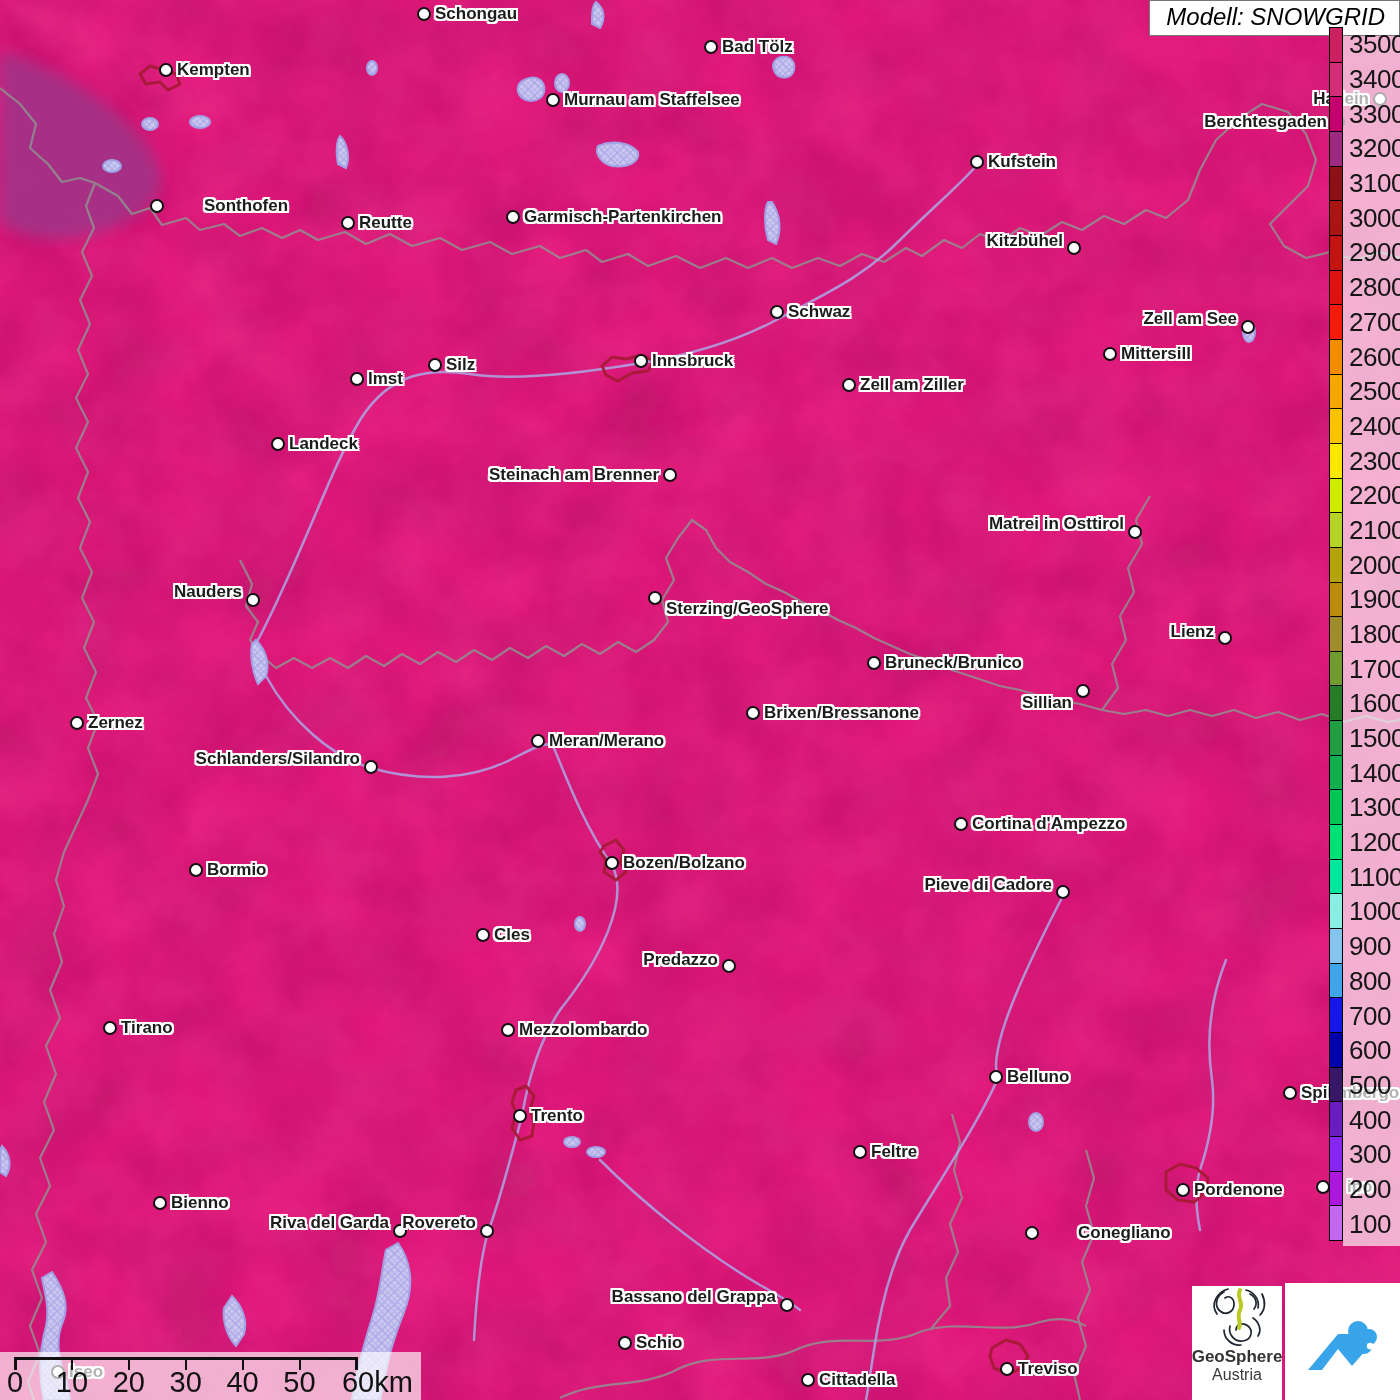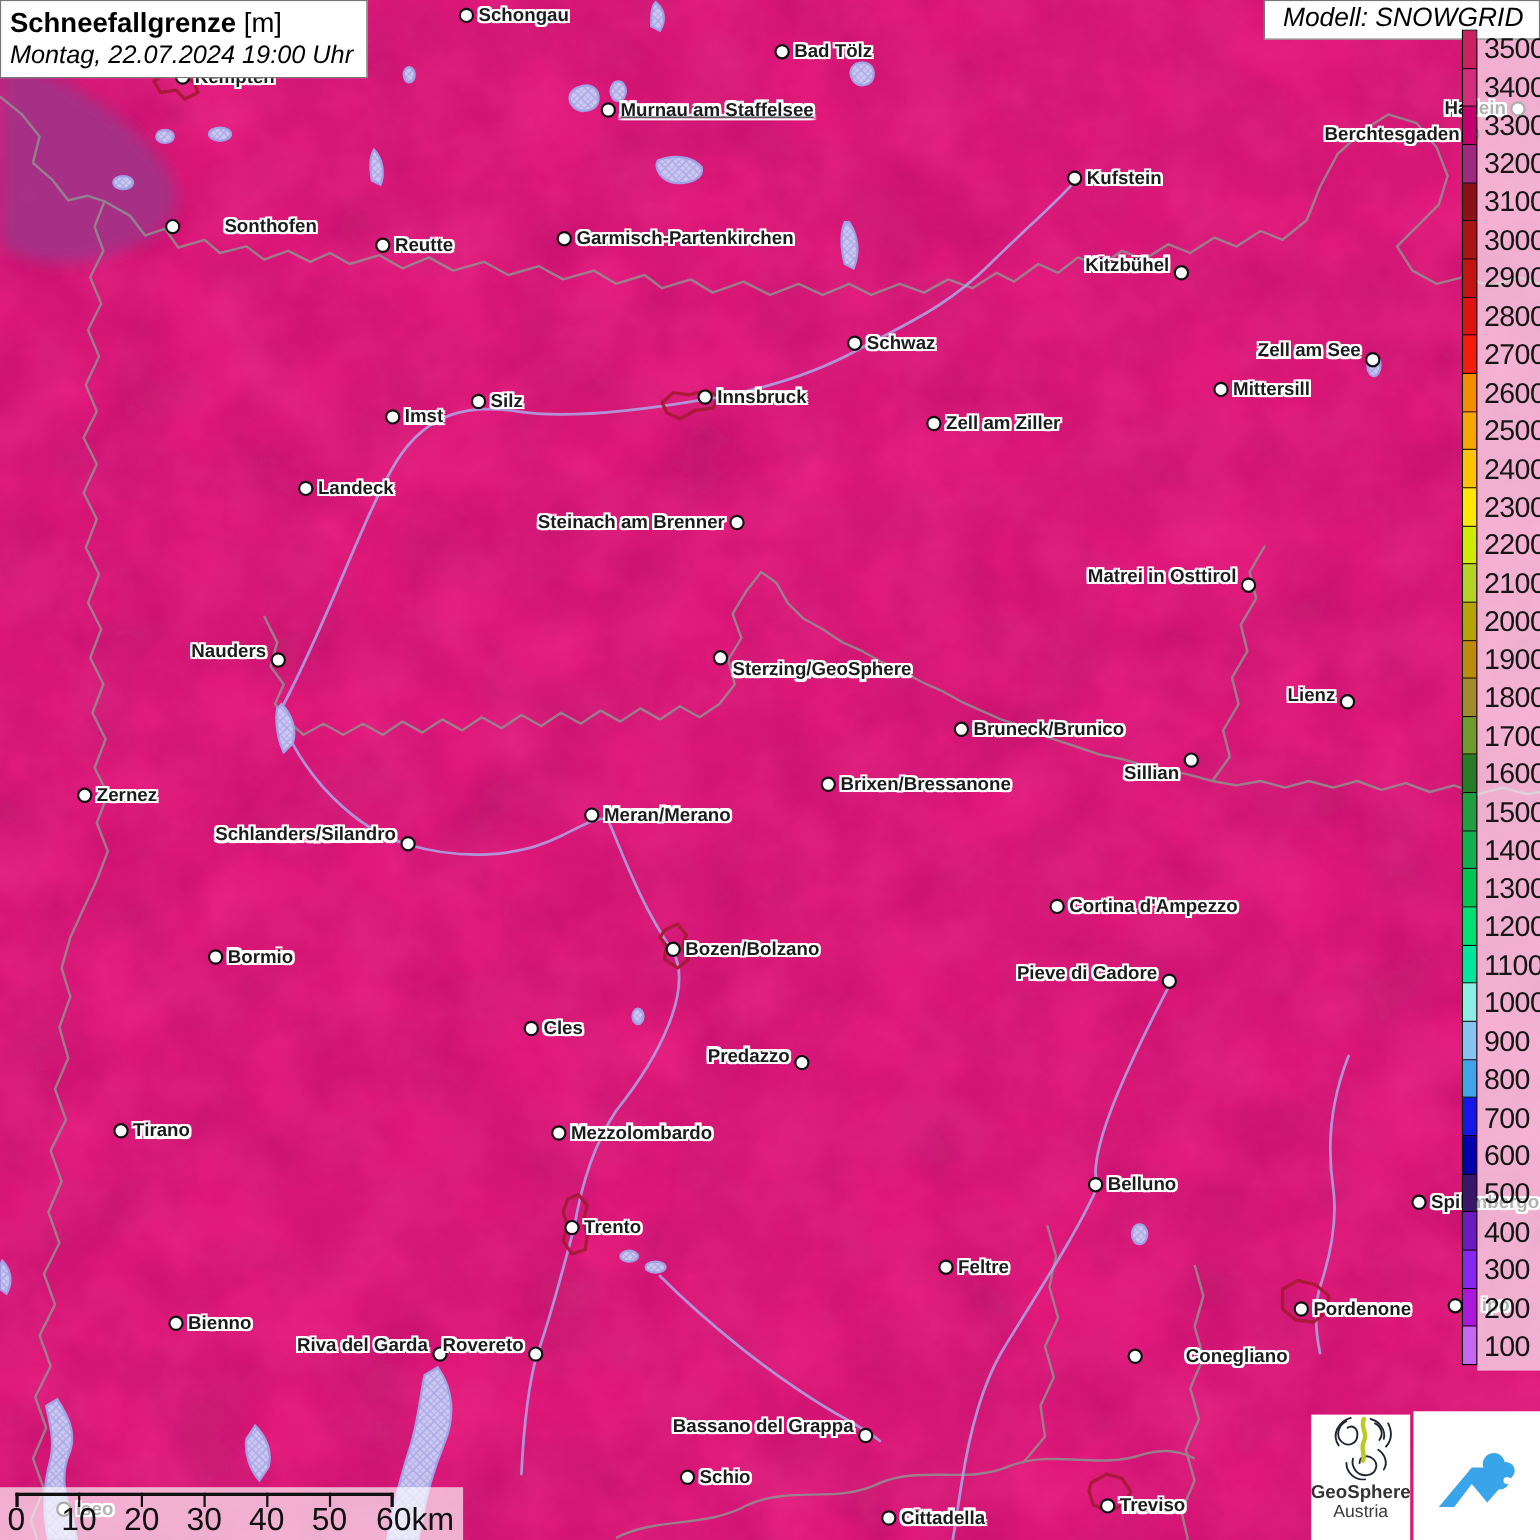--- a/index.html
+++ b/index.html
@@ -141,21 +141,21 @@
       <div class="city" style="left: 711px; top: 47px;">
         <span class="dot"></span>
         <span class="lbl" style="top: -11px; left: 11px;">Bad Tölz</span>
       </div>
       <div class="city" style="left: 166px; top: 70px;">
         <span class="dot"></span>
         <span class="lbl" style="top: -11px; left: 11px;">Kempten</span>
       </div>
       <div class="city" style="left: 553px; top: 100px;">
         <span class="dot"></span>
-        <span class="lbl" style="top: -11px; left: 11px; text-decoration: underline;">Murnau am Staffelsee</span>
+        <span class="lbl" style="top: -11px; left: 11px;">Murnau am Staffelsee</span>
       </div>
       <div class="city" style="left: 1380px; top: 99px;">
         <span class="dot"></span>
         <span class="lbl" style="top: -11px; right: 11px;">Hallein</span>
       </div>
       <div class="city" style="left: 1338px; top: 122px;">
         <span class="dot"></span>
         <span class="lbl" style="top: -11px; right: 11px;">Berchtesgaden</span>
       </div>
       <div class="city" style="left: 977px; top: 162px;">
@@ -341,24 +341,20 @@
       <div class="city" style="left: 58px; top: 1372px;">
         <span class="dot"></span>
         <span class="lbl" style="top: -11px; left: 11px;">Iseo</span>
       </div>
       <div class="city" style="left: 808px; top: 1380px;">
         <span class="dot"></span>
         <span class="lbl" style="top: -11px; left: 11px;">Cittadella</span>
       </div>
     </div>
 
-  <div id="title-box" class="overlay">
-    <div id="title-line1"><span>Schneefallgrenze</span> <span class="unit">[m]</span></div>
-    <div id="title-line2">Montag, 22.07.2024 19:00 Uhr</div>
-  </div>
 
   <div id="model-box" class="overlay">Modell: SNOWGRID</div>
 
   <div id="colorbar-strip" class="overlay"></div>
   <div id="colorbar-cells" class="overlay">
       <div class="cell" style="background: rgb(203, 33, 96);"></div>
       <div class="cell" style="background: rgb(209, 45, 120);"></div>
       <div class="cell" style="background: rgb(196, 0, 111);"></div>
       <div class="cell" style="background: rgb(155, 42, 128);"></div>
       <div class="cell" style="background: rgb(140, 17, 23);"></div>

